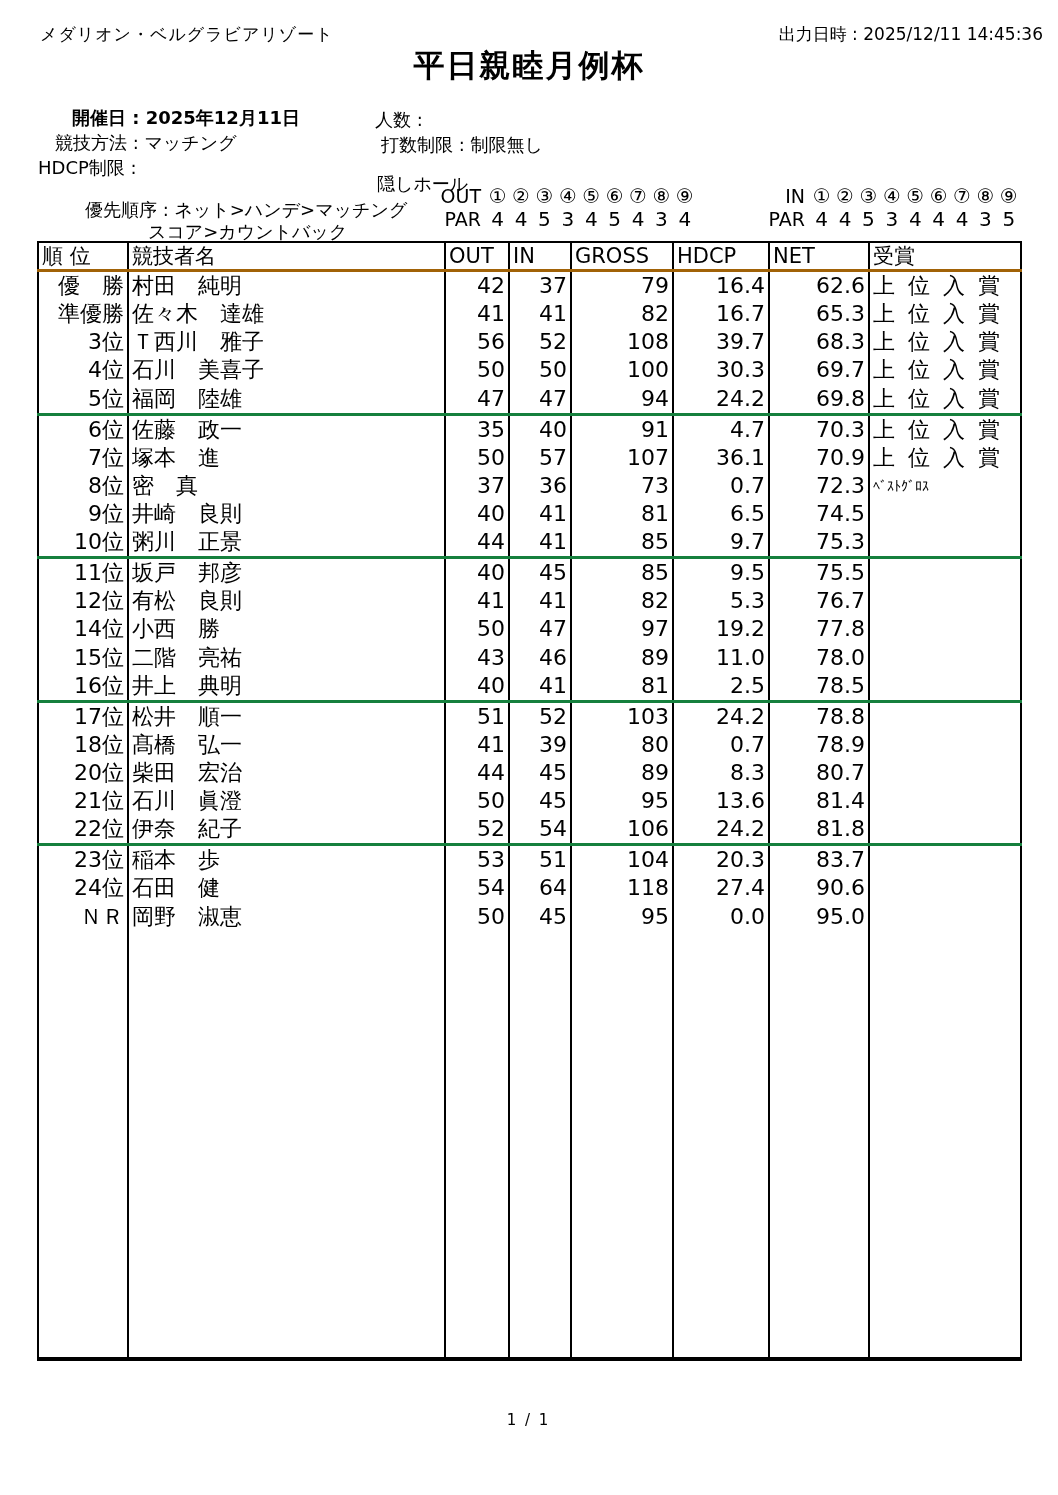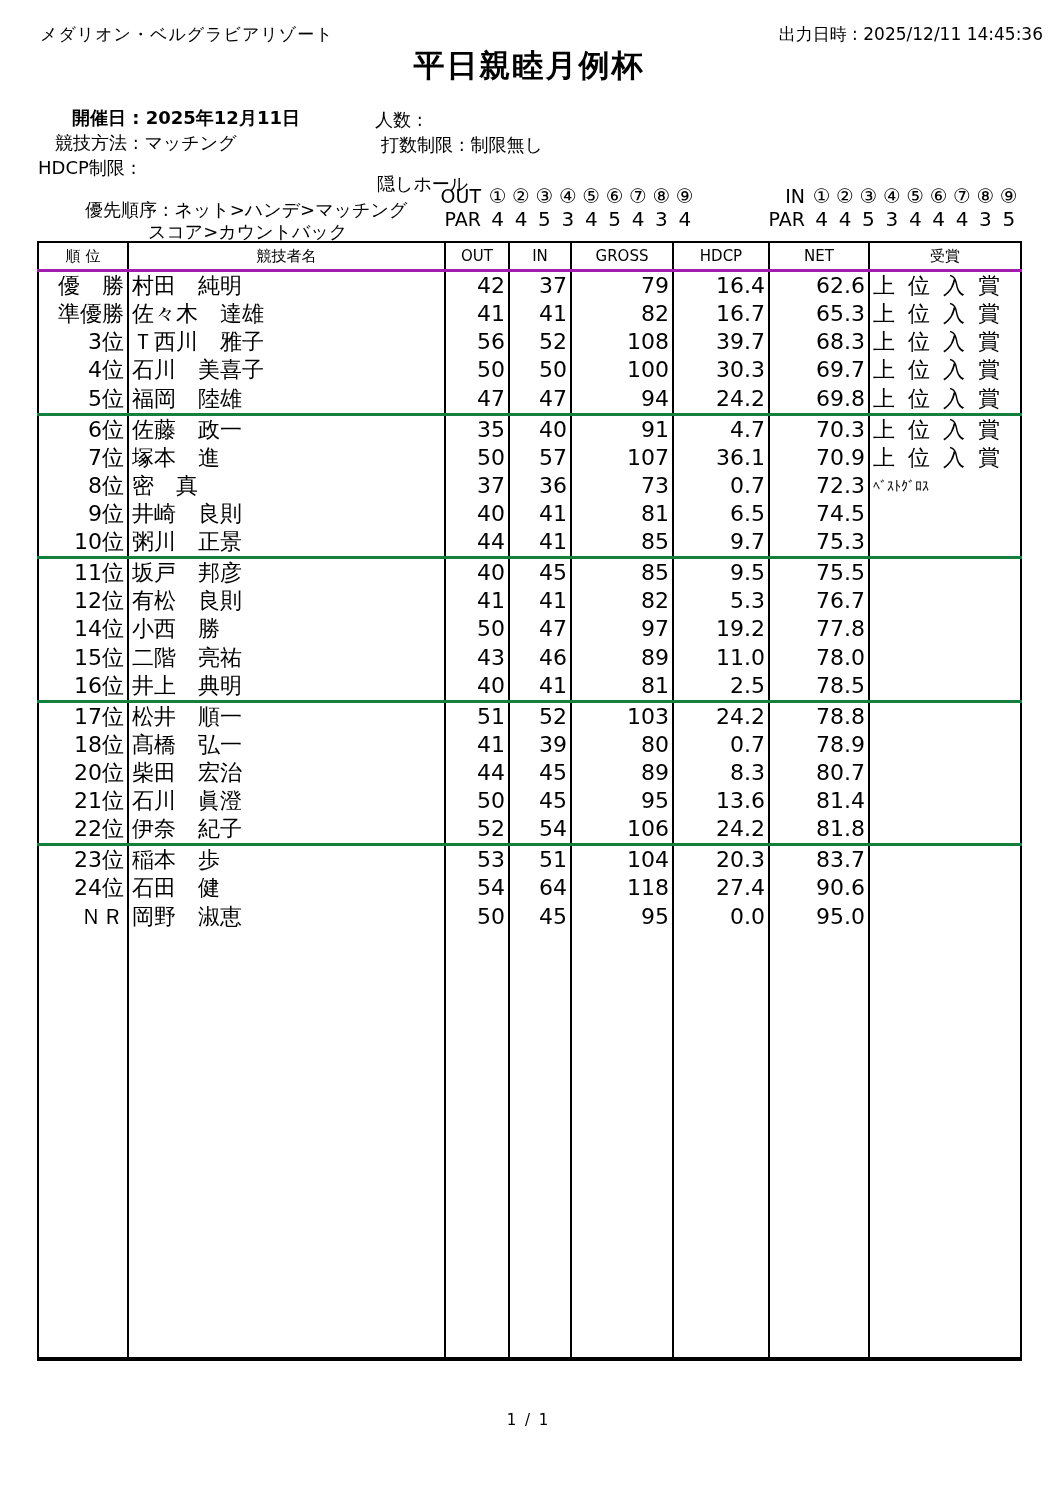--- a/index.html
+++ b/index.html
@@ -34,22 +34,22 @@
     position:absolute;left:37px;top:241px;width:983px;
     border-collapse:collapse;table-layout:fixed;
     border:2px solid #000;border-bottom:4px solid #000;
   }
   table.results th,table.results td{
     border-left:2px solid #000;border-right:2px solid #000;
     padding:0 3px;overflow:hidden;
   }
   table.results thead tr{height:27px;}
   table.results thead th{
-    font-size:15px;font-weight:normal;text-align:center;
-    border-bottom:3px solid #a21caf;line-height:26px;
+    font-size:21px;font-weight:normal;text-align:left;
+    border-bottom:3px solid #a16207;line-height:26px;
   }
   table.results tbody.rows tr{height:28.2px;}
   table.results tbody.rows td{font-size:22px;line-height:28px;}
   table.results tbody.rows tr:nth-child(5n) td{border-bottom:3px solid #15803d;}
   td.rank{text-align:right;padding-right:1px;}
   td.name{text-align:left;padding-left:2px;margin-left:6px;}
   td.num{text-align:right;padding-right:2px;}
   td.prize{text-align:left;padding-left:3px;letter-spacing:13px;}
   table.results tbody.rows tr:nth-child(8) td.prize{letter-spacing:0;font-size:14px;}
   tbody.filler tr{height:428px;}

